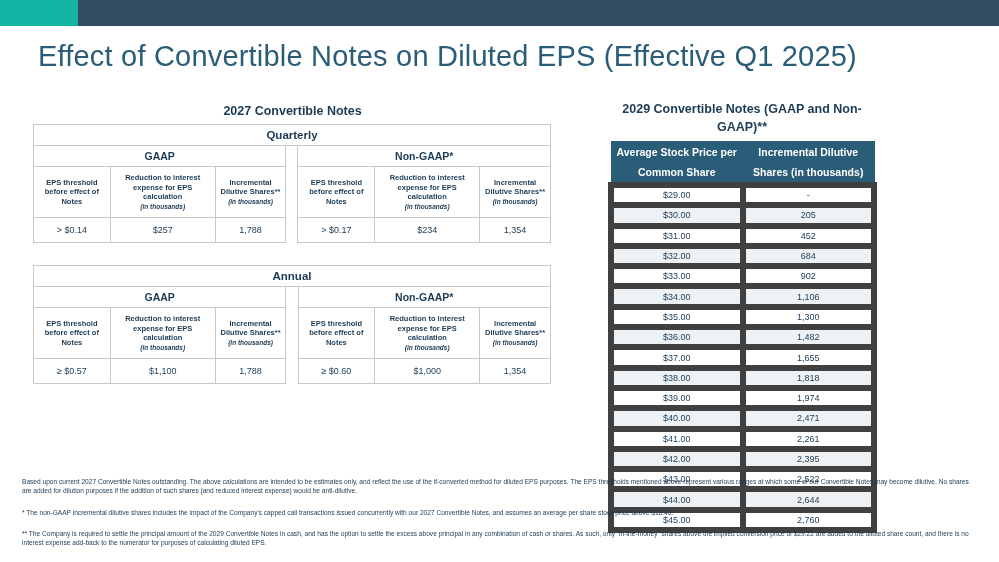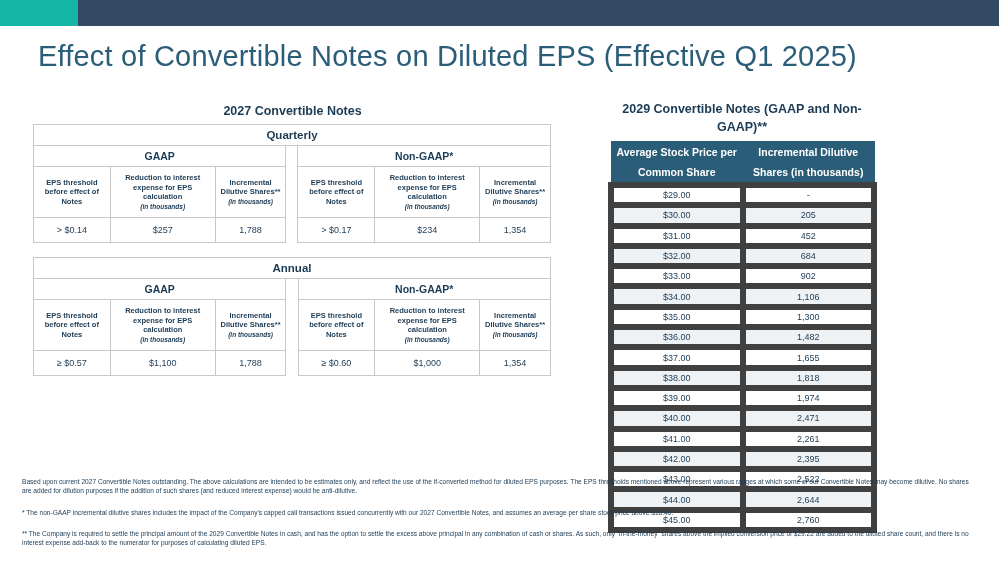--- a/index.html
+++ b/index.html
@@ -69,21 +69,21 @@
   
   .lt {
     position: absolute;
     border-collapse: collapse;
     border-spacing: 0;
     background: #ffffff;
     table-layout: fixed;
     border-radius: 30px;
   }
   #tbl-quarterly { top: 124px; left: 33px; width: 518px; }
-  #tbl-annual { top: 257px; left: 33px; width: 518px; }
+  #tbl-annual { top: 265px; left: 33px; width: 518px; }
 
   .lt td, .lt th {
     border: 1px solid #c8c8c8;
     padding: 0;
     vertical-align: middle;
     text-align: center;
     color: #1b3a54;
   }
   .lt .band {
     font-size: 11.5px;

